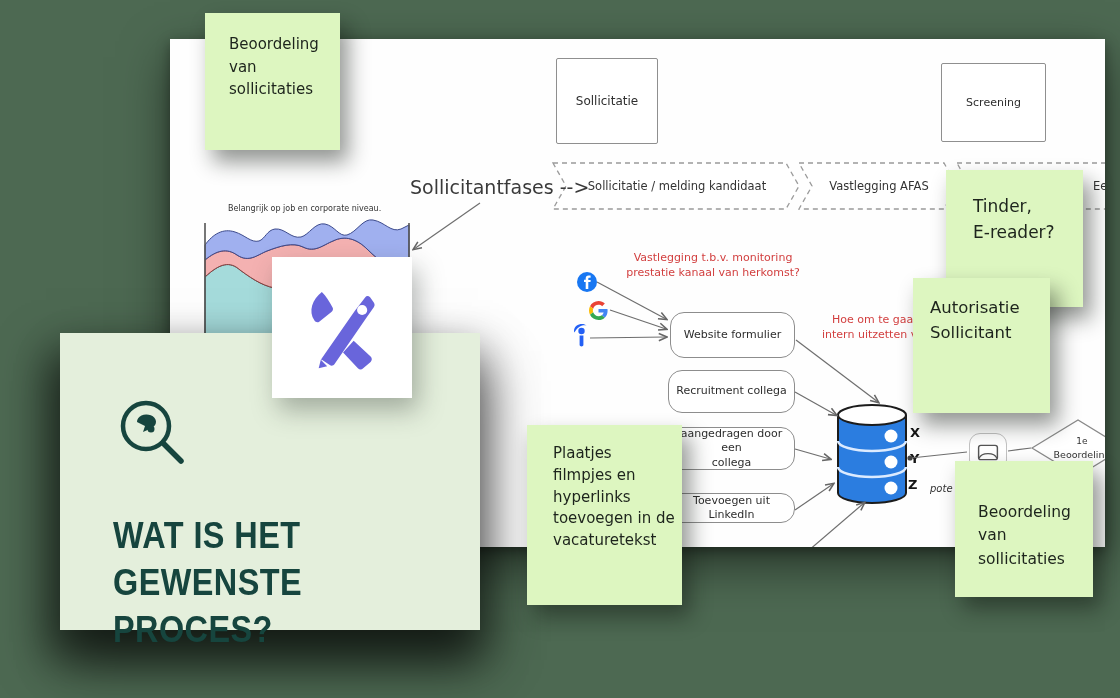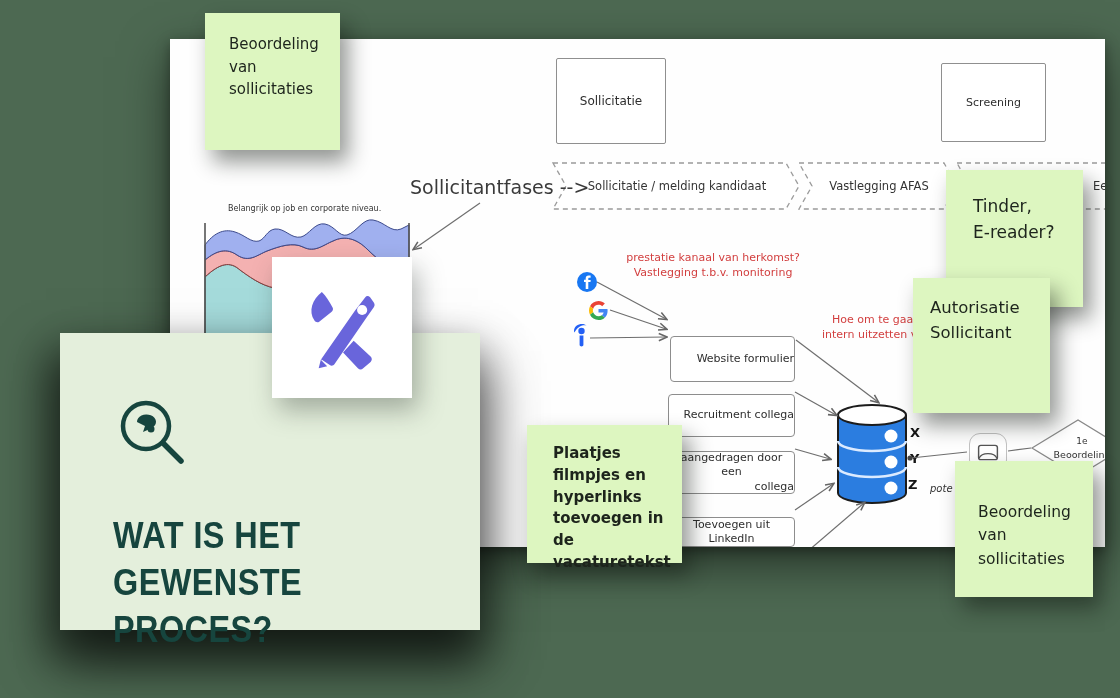--- a/index.html
+++ b/index.html
@@ -19,23 +19,23 @@
     box-shadow:0 18px 45px rgba(0,0,0,.5), 0 4px 12px rgba(0,0,0,.35);
   }
   .abs { position:absolute; }
 
   .sq-box {
     position:absolute; border:1.4px solid #8f8f8f; border-radius:2px;
     display:flex; align-items:center; justify-content:center;
     background:#fff; font-size:12px;
   }
   .src-box {
-    position:absolute; border:1.3px solid #8d8d8d; border-radius:4px;
-    display:flex; flex-direction:column; align-items:flex-end; justify-content:center;
-    background:#fff; font-size:11px; line-height:1.3; text-align:center;margin-top:24px;
+    position:absolute; border:1.3px solid #8d8d8d; border-radius:14px;
+    display:flex; flex-direction:column; align-items:center; justify-content:center;
+    background:#fff; font-size:11px; line-height:1.3; text-align:center;
   }
   .chev { position:absolute; top:123px; height:48px; }
   .chev svg { position:absolute; left:0; top:0; }
   .chev .lbl {
     position:absolute; left:0; top:0; width:100%; height:100%;
     display:flex; align-items:center; justify-content:center;
     font-size:11.5px; color:#333;
   }
   .rednote { position:absolute; color:#d23f3f; font-size:11px; line-height:1.35;
              font-family:"DejaVu Sans", sans-serif; }
@@ -79,21 +79,21 @@
     border:1.6px solid #c2c2c2; border-radius:11px; background:#fff;
     display:flex; align-items:center; justify-content:center;
   }
   svg { display:block; }
 </style>
 </head>
 <body>
 
 <div class="board">
 
-  <div class="sq-box hand" style="left:386px; top:19px; width:110px; height:86px;">
+  <div class="sq-box hand" style="left:386px; top:19px; width:102px; height:86px;">
     <span>Sollicitatie</span>
   </div>
   <div class="sq-box hand" style="left:771px; top:24px; width:105px; height:79px; font-size:11px;">
     <span>Screening</span>
   </div>
 
   <div class="chev" style="left:382px; width:250px;">
     <svg width="250" height="48">
       <path d="M1,1 H234 L247,24 L234,47 H1 L14,24 Z" fill="#fff" stroke="#9b9b9b" stroke-width="1.3" stroke-dasharray="5 4"></path>
     </svg>
@@ -122,22 +122,22 @@
     <path d="M2,45 C14,35 24,33 34,40 C46,48 54,40 64,36 C77,31 90,27 100,32 C112,38 120,30 130,26 C142,20 154,24 164,34 C177,47 192,57 206,61 L206,81 C187,79 162,78 137,75 C117,73 97,76 77,74 C62,72 52,66 37,55 C27,46 17,48 2,62 Z" fill="#f2a3a3" fill-opacity=".85" stroke="#8a4040" stroke-width="1"></path>
 
     <path d="M2,30 C10,19 20,13 32,17 C42,20 48,28 56,26 C62,24 64,15 72,14 C82,13 88,24 98,22 C106,20 112,7 122,9 C132,11 136,22 144,20 C154,17 160,3 170,5 C182,7 188,18 198,14 L206,10 L206,61 C192,57 177,47 164,34 C154,24 142,20 130,26 C120,30 112,38 100,32 C90,27 77,31 64,36 C54,40 46,48 34,40 C24,33 14,35 2,45 Z" fill="#8fa2ec" fill-opacity=".85" stroke="#3c4a8c" stroke-width="1"></path>
 
     <path d="M2,8 V148" stroke="#555" stroke-width="1.6" fill="none"></path>
     <path d="M206,8 V148" stroke="#555" stroke-width="1.6" fill="none"></path>
     <path d="M2,148 H206" stroke="#555" stroke-width="1.6" fill="none"></path>
   </svg>
 
   <div class="rednote" style="left:428px; top:212px; width:230px; text-align:center;">
+    <div>Vastlegging t.b.v. monitoring</div>
     <div>prestatie kanaal van herkomst?</div>
-    <div>Vastlegging t.b.v. monitoring</div>
   </div>
 
   <svg class="abs" style="left:407px; top:233px;" width="20" height="20" viewBox="0 0 20 20">
     <circle cx="10" cy="10" r="10" fill="#1877f2"></circle>
     <path d="M13.5,10 h-2.2 v7 h-2.6 v-7 H7 V7.8 h1.7 V6.4 c0-1.7 1-2.9 2.9-2.9 l2,.1 v2.2 h-1.3 c-.9,0-1,.4-1,1.1 v1 h2.4 Z" fill="#fff"></path>
   </svg>
   <svg class="abs" style="left:419px; top:262px;" width="19" height="19" viewBox="0 0 48 48">
     <path fill="#EA4335" d="M24 9.5c3.54 0 6.71 1.22 9.21 3.6l6.85-6.85C35.9 2.38 30.47 0 24 0 14.62 0 6.51 5.38 2.56 13.22l7.98 6.19C12.43 13.72 17.74 9.5 24 9.5z"></path>
     <path fill="#4285F4" d="M46.98 24.55c0-1.57-.15-3.09-.38-4.55H24v9.02h12.94c-.58 2.96-2.26 5.48-4.78 7.18l7.73 6c4.51-4.18 7.09-10.36 7.09-17.65z"></path>
     <path fill="#FBBC05" d="M10.53 28.59c-.48-1.45-.76-2.99-.76-4.59s.27-3.14.76-4.59l-7.98-6.19C.92 16.46 0 20.12 0 24c0 3.88.92 7.54 2.56 10.78l7.97-6.19z"></path>
@@ -256,21 +256,21 @@
   </div>
 </div>
 
 <div class="sticky" style="left:913px; top:278px; width:137px; height:135px;">
   <div class="txt" style="left:17px; top:18px; font-size:16.5px;">
     <div>Autorisatie</div>
     <div>Sollicitant</div>
   </div>
 </div>
 
-<div class="sticky" style="left:527px; top:425px; width:155px; height:138px;font-weight:bold;">
+<div class="sticky" style="left:527px; top:425px; width:155px; height:180px;">
   <div class="txt" style="left:26px; top:18px; font-size:15px; line-height:1.45;">
     <div>Plaatjes</div>
     <div>filmpjes en</div>
     <div>hyperlinks</div>
     <div>toevoegen in de</div>
     <div>vacaturetekst</div>
   </div>
 </div>
 
 <div class="sticky" style="left:955px; top:461px; width:138px; height:136px;">

